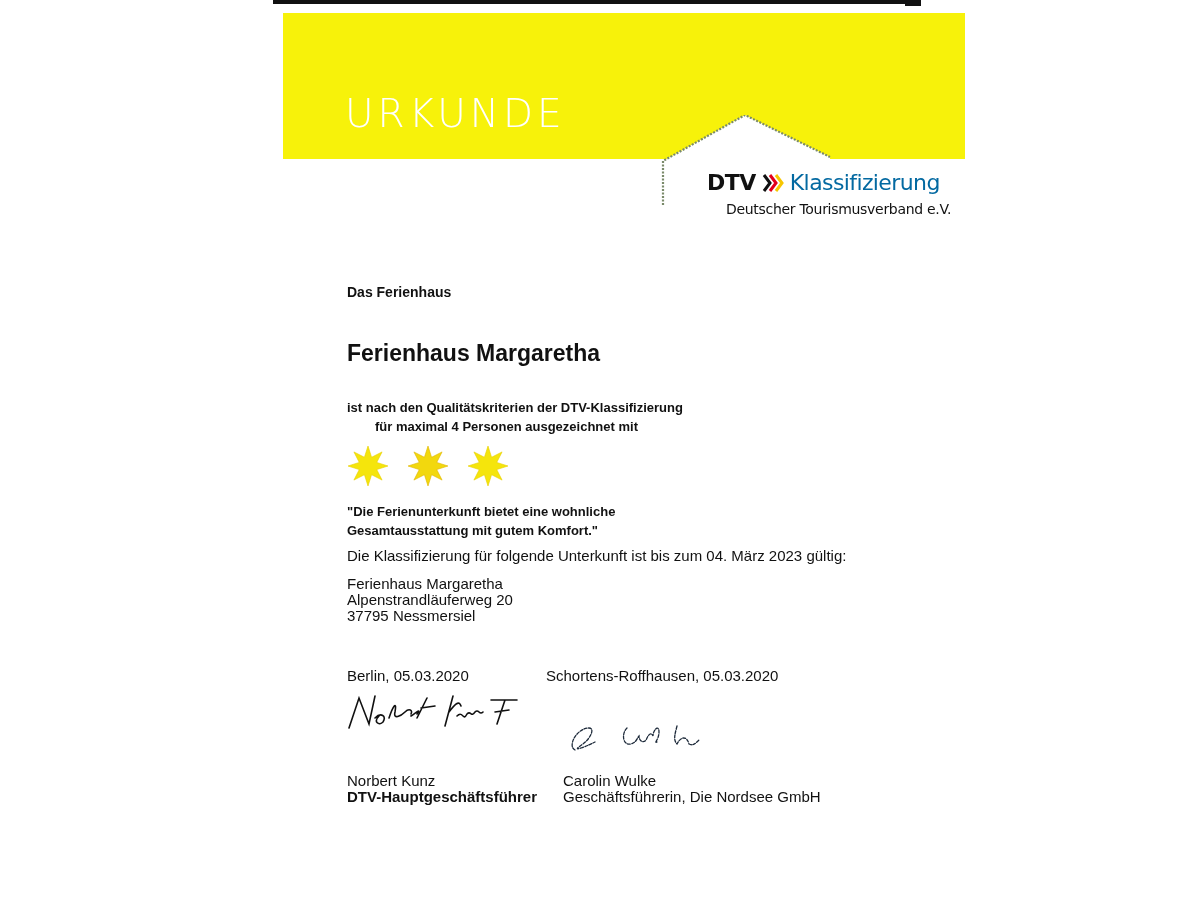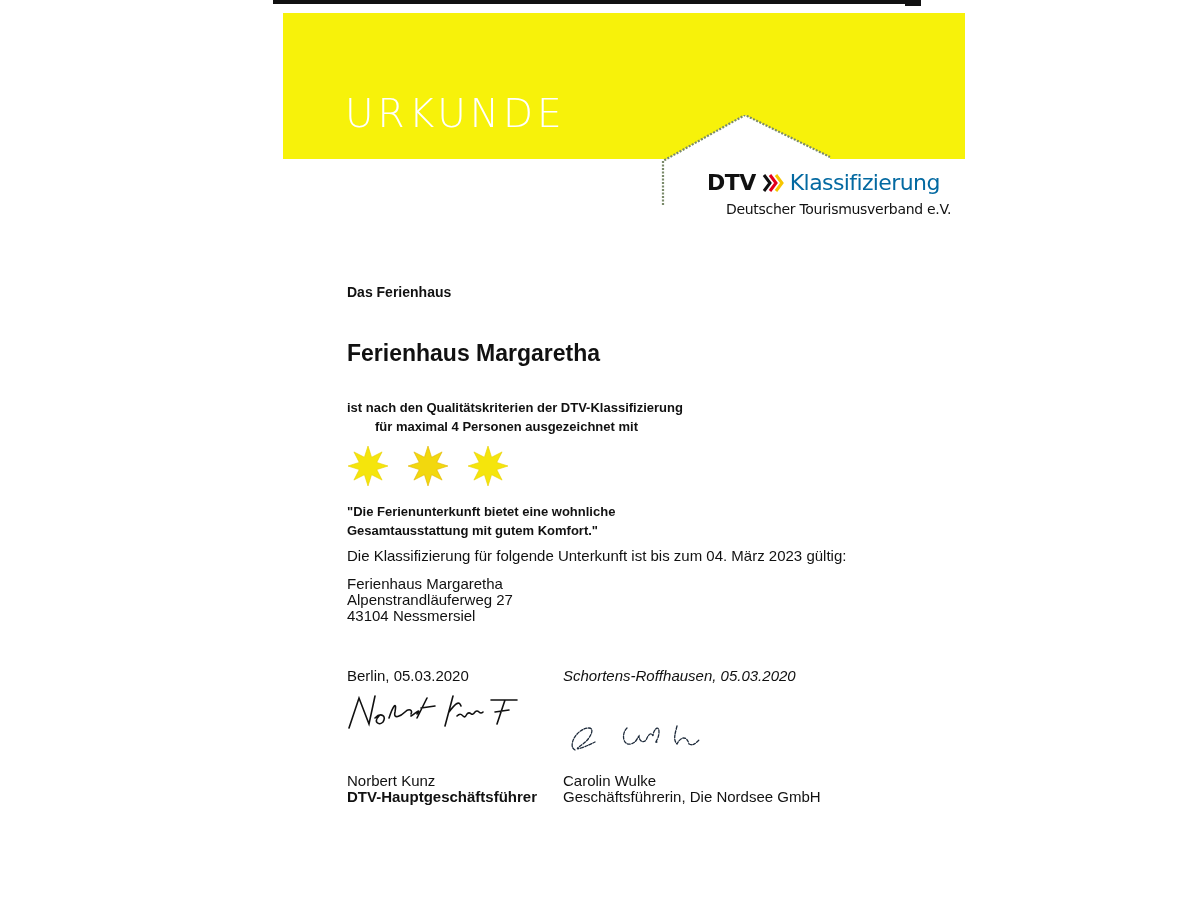--- a/index.html
+++ b/index.html
@@ -67,25 +67,25 @@
   <svg class="star" viewBox="0 0 40 40">
     <polygon points="20,1 23.4,11.7 33.4,6.6 28.3,16.6 39,20 28.3,23.4 33.4,33.4 23.4,28.3 20,39 16.6,28.3 6.6,33.4 11.7,23.4 1,20 11.7,16.6 6.6,6.6 16.6,11.7" fill="#f5e50c" stroke="#e8d000" stroke-width="0.6"></polygon>
   </svg>
 </div>
 
 <div class="t bold15" style="left:347px; top:502px;">"Die Ferienunterkunft bietet eine wohnliche</div>
 <div class="t bold15" style="left:347px; top:521px;">Gesamtausstattung mit gutem Komfort."</div>
 <div class="t body14" style="left:347px; top:547px;">Die Klassifizierung für folgende Unterkunft ist bis zum 04. März 2023 gültig:</div>
 
 <div class="t body14" style="left:347px; top:575px;">Ferienhaus Margaretha</div>
-<div class="t body14" style="left:347px; top:591px;">Alpenstrandläuferweg 27</div>
-<div class="t body14" style="left:347px; top:607px;">43104 Nessmersiel</div>
+<div class="t body14" style="left:347px; top:591px;">Alpenstrandläuferweg 20</div>
+<div class="t body14" style="left:347px; top:607px;">37795 Nessmersiel</div>
 
 <div class="t body14" style="left:347px; top:667px;">Berlin, 05.03.2020</div>
-<div class="t body14" style="left:563px; top:667px;font-style:italic;">Schortens-Roffhausen, 05.03.2020</div>
+<div class="t body14" style="left:546px; top:667px;">Schortens-Roffhausen, 05.03.2020</div>
 
 <svg class="sig" style="left:345px; top:690px; width:190px; height:42px;" viewBox="0 0 190 42">
   <path d="M4,38 L14,8 L24,34 L30,6 M30,28 c6,-6 12,-2 8,4 c-4,4 -10,0 -4,-6 M44,28 c4,-12 8,-18 6,-6 c-2,8 6,4 10,0 c4,-4 8,-2 6,2 M66,26 c6,-4 10,-8 6,-2 M72,28 l10,-20 M76,18 l14,-2 M100,36 L108,6 M104,22 c6,-8 10,-12 12,-6 M112,26 c6,-6 6,6 10,-2 c4,-4 4,4 8,-2 c4,-4 4,4 8,0 M146,10 l26,0 M160,10 l-8,24 M150,22 l14,-2" fill="none" stroke="#111" stroke-width="1.6" stroke-linecap="round"></path>
 </svg>
 
 <svg class="sig" style="left:563px; top:718px; width:150px; height:40px;" viewBox="0 0 150 40">
   <path d="M12,32 c-8,-4 2,-22 14,-22 c6,0 2,10 -6,16 c-6,4 -8,6 -2,4 c6,-2 10,-4 14,-6 M64,10 c-6,6 -4,18 4,16 c6,-2 6,-6 8,-8 c0,6 6,8 8,2 c2,-4 4,-6 6,-2 c0,-6 6,-12 6,-4 c0,8 -6,12 -2,10 M114,8 c-2,8 -4,14 0,18 c4,-8 10,-8 12,0 c4,2 6,0 10,-4" fill="none" stroke="#1d2a3a" stroke-width="1.3" stroke-dasharray="3,1.5" stroke-linecap="round"></path>
 </svg>
 
 <div class="t body14" style="left:347px; top:772px;">Norbert Kunz</div>

